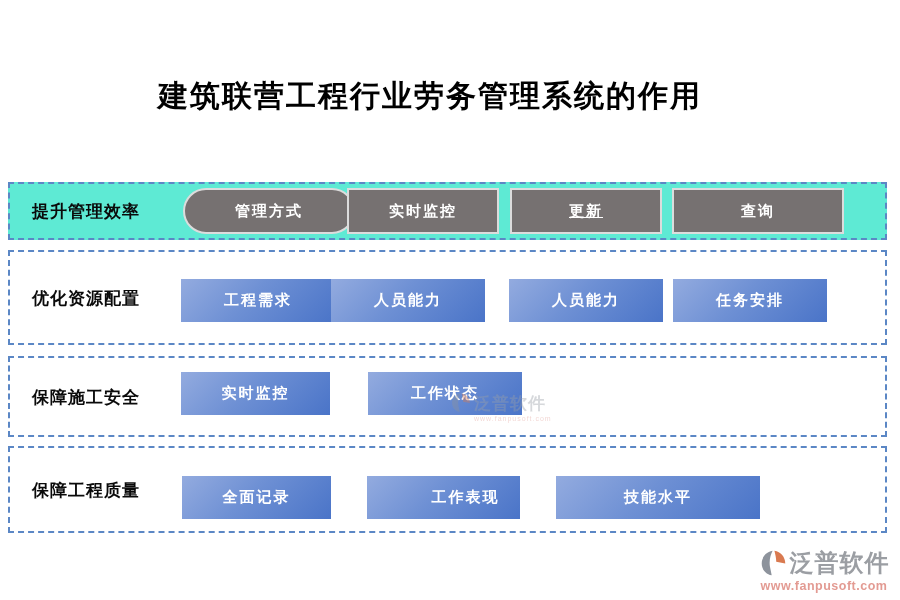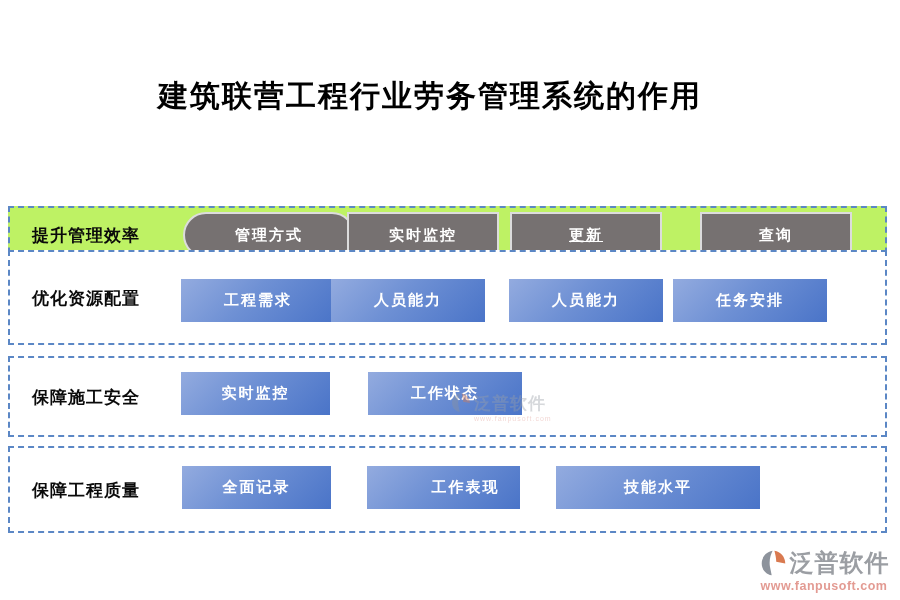--- a/index.html
+++ b/index.html
@@ -13,21 +13,21 @@
     text-align:center;
     font-family:"Liberation Serif", serif;
     font-weight:bold;font-size:30px;color:#000;
     letter-spacing:2px;white-space:nowrap;
   }
   .row{
     position:absolute;left:8px;width:879px;
     border:2px dashed #5b87c5;box-sizing:border-box;
     background:#ffffff;
   }
-  .row-gray{background:#bef264;margin-top:24px;}
+  .row-gray{background:#5eead4;}
   #row1{top:182px;height:58px;}
   #row2{top:250px;height:95px;}
   #row3{top:356px;height:81px;}
   #row4{top:446px;height:87px;}
   .row-label{
     position:absolute;left:22px;top:50%;transform:translateY(-50%);
     font-family:"Liberation Serif", serif;
     font-weight:bold;font-size:17px;color:#0a0a0a;
     letter-spacing:1px;white-space:nowrap;
   }
@@ -39,21 +39,21 @@
   .btn-gray{
     background:#767171;border:2px solid #dcdcdc;
     height:46px;top:4px;
   }
   .btn-blue{
     background:linear-gradient(135deg,#93abdf 0%,#6e90d4 45%,#4a74c8 100%);
     height:43px;
   }
   #row2 .btn-blue{top:27px;}
   #row3 .btn-blue{top:14px;}
-  #row4 .btn-blue{top:18px;}
+  #row4 .btn-blue{top:28px;}
   .watermark{
     position:absolute;left:450px;top:392px;z-index:5;
     opacity:0.40;display:flex;align-items:flex-start;gap:2px;
     pointer-events:none;
   }
   .watermark .wm-text{
     font-weight:bold;font-size:17px;color:#9aa0a8;letter-spacing:1px;
   }
   .watermark .wm-caption{
     font-size:7px;color:#e09a92;letter-spacing:1px;text-align:center;
@@ -78,21 +78,21 @@
 </head>
 <body>
 
 <div class="page-title">建筑联营工程行业劳务管理系统的作用</div>
 
 <div class="row row-gray" id="row1">
   <div class="row-label">提升管理效率</div>
   <div class="btn btn-gray" style="left:173px;width:172px;border-radius:23px;">管理方式</div>
   <div class="btn btn-gray" style="left:337px;width:152px;">实时监控</div>
   <div class="btn btn-gray" style="left:500px;width:152px;text-decoration:underline;">更新</div>
-  <div class="btn btn-gray" style="left:690px;width:152px;">查询</div>
+  <div class="btn btn-gray" style="left:662px;width:172px;">查询</div>
 </div>
 
 <div class="row" id="row2">
   <div class="row-label">优化资源配置</div>
   <div class="btn btn-blue" style="left:171px;width:154px;">工程需求</div>
   <div class="btn btn-blue" style="left:321px;width:154px;">人员能力</div>
   <div class="btn btn-blue" style="left:499px;width:154px;">人员能力</div>
   <div class="btn btn-blue" style="left:663px;width:154px;">任务安排</div>
 </div>
 

